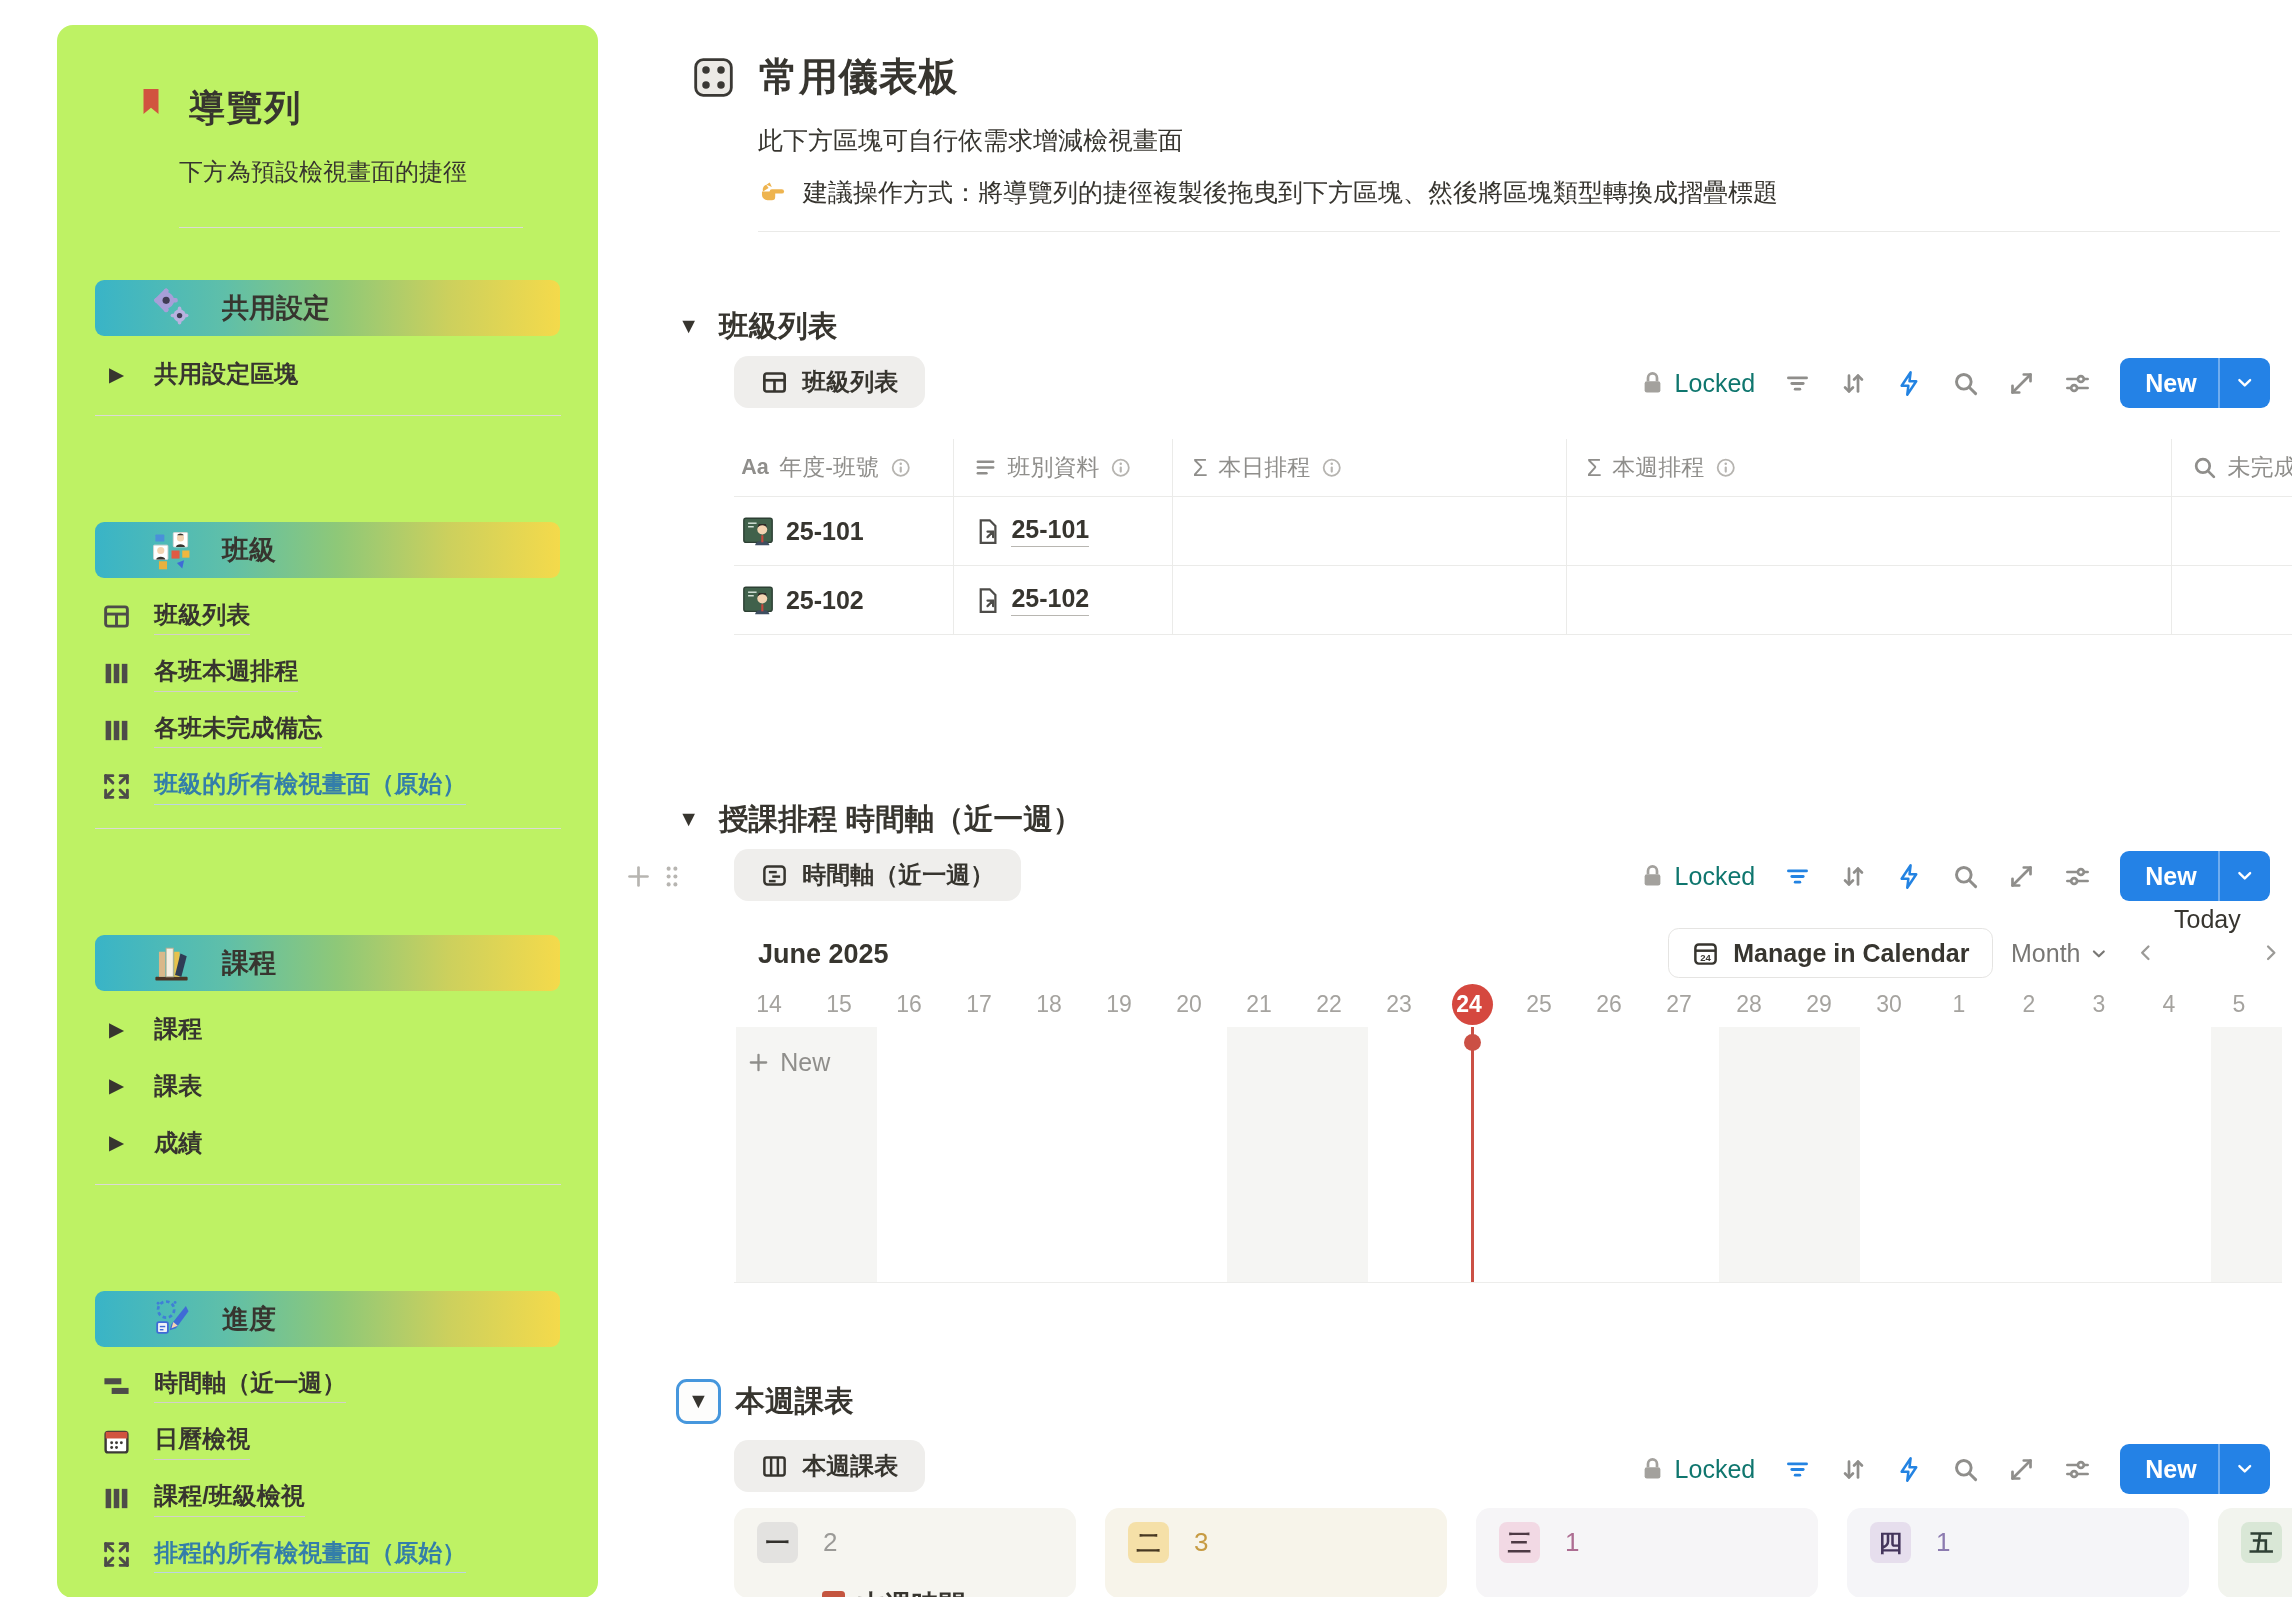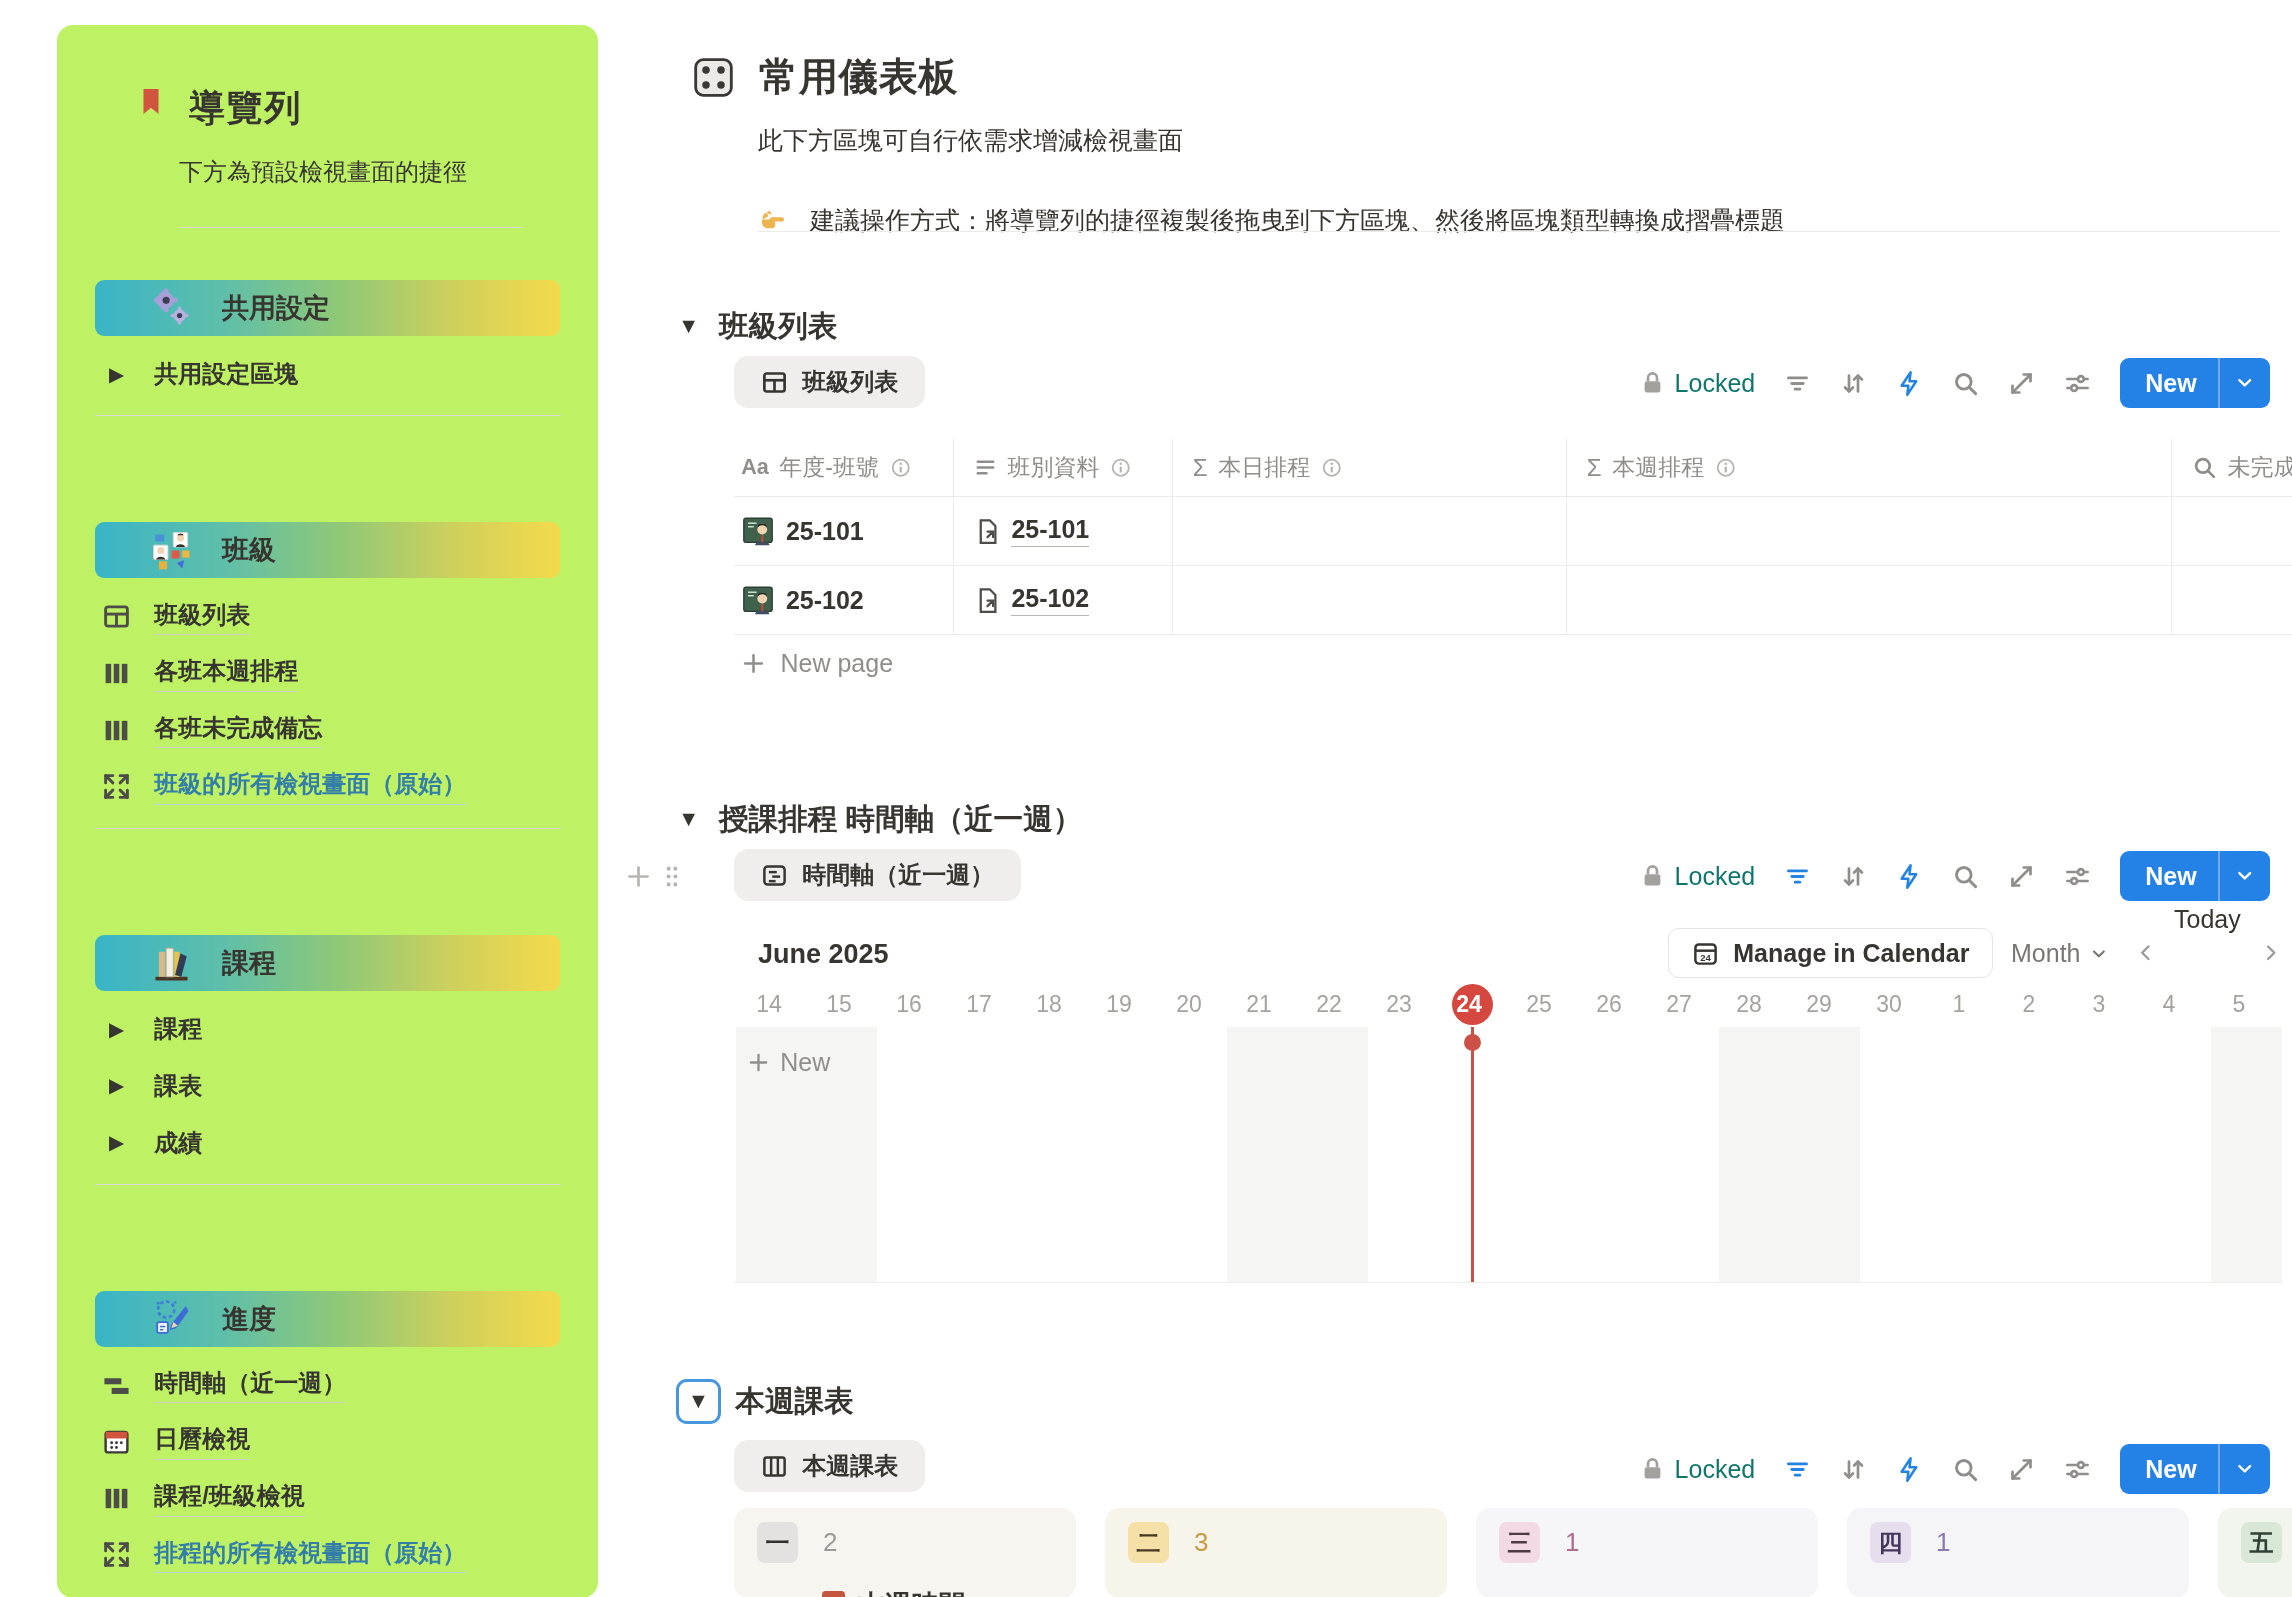--- a/index.html
+++ b/index.html
@@ -22,21 +22,21 @@
 .sb-item.linked .lbl { border-bottom:1.8px solid #d2d0ca; padding-bottom:3.6px; }
 .sb-item.blue .lbl { color:#337ea9; border-bottom:1.8px solid #bcd4e2; padding-bottom:3.6px; }
 .sb-item .tri { font-size:19.7px; color:#37352f; width:29px; text-align:center; }
 .sb-enddiv { border-top:1.8px solid #dbdad6; margin-top:23px; width:466px; }
 .mt-big { margin-top:106px; }
 
 
 .page-header { position:absolute; left:691px; top:50px; display:flex; align-items:center; gap:23px; }
 .page-title { font-size:39px; font-weight:bold; letter-spacing:0.9px; }
 .page-sub { position:absolute; left:758px; top:124px; font-size:25px; }
-.page-tip { position:absolute; left:758px; top:176px; font-size:25px; display:flex; align-items:center; gap:22px;margin-top:28px; }
+.page-tip { position:absolute; left:758px; top:176px; font-size:25px; display:flex; align-items:center; gap:15px; }
 .page-div { position:absolute; left:758px; top:231px; width:1522px; border-top:1.8px solid #eaeae8; }
 
 
 .sec-head { position:absolute; display:flex; align-items:center; gap:19.7px; font-size:29.6px; font-weight:bold; }
 .sec-head .tri { font-size:21.5px; }
 .view-chip { position:absolute; height:52px; background:#efeeec; border-radius:14.3px; display:flex; align-items:center; gap:14.3px; padding:0 27px; font-size:24px; font-weight:600; }
 .view-chip .c-icon { width:27px; height:27px; color:#37352f; }
 .toolbar { position:absolute; right:23px; display:flex; align-items:center; gap:29px; color:#8f8e8b; }
 .locked { display:flex; align-items:center; gap:9px; font-size:25px; color:#0f766e; }
 .tb-icon { width:27px; height:27px; color:#8f8e8b; }
@@ -529,26 +529,20 @@
     </div>
     <div class="cell c2">
       <svg width="27" height="27" style="color:#4d4c49" viewBox="0 0 30 30">
           <use href="#sym-page-link" width="30" height="30"></use>
         </svg>
       <span class="link-val">25-102</span>
     </div>
     <div class="cell c3"></div>
     <div class="cell c4"></div>
     <div class="cell c5"></div>
-  </div>
-  <div class="new-page-row">
-    <svg width="25" height="25" style="color:#8f8e8b" viewBox="0 0 28 28">
-        <use href="#sym-plus" width="28" height="28"></use>
-      </svg>
-    <span>New page</span>
   </div>
 </div>
 
 <div class="sec-head" style="left:678px;top:799px;">
   <span class="tri">▼</span>
   <span>授課排程 時間軸（近一週）</span>
 </div>
 <div class="handles">
   <svg width="27" height="27" viewBox="0 0 30 30">
       <use href="#sym-plus" width="30" height="30"></use>

